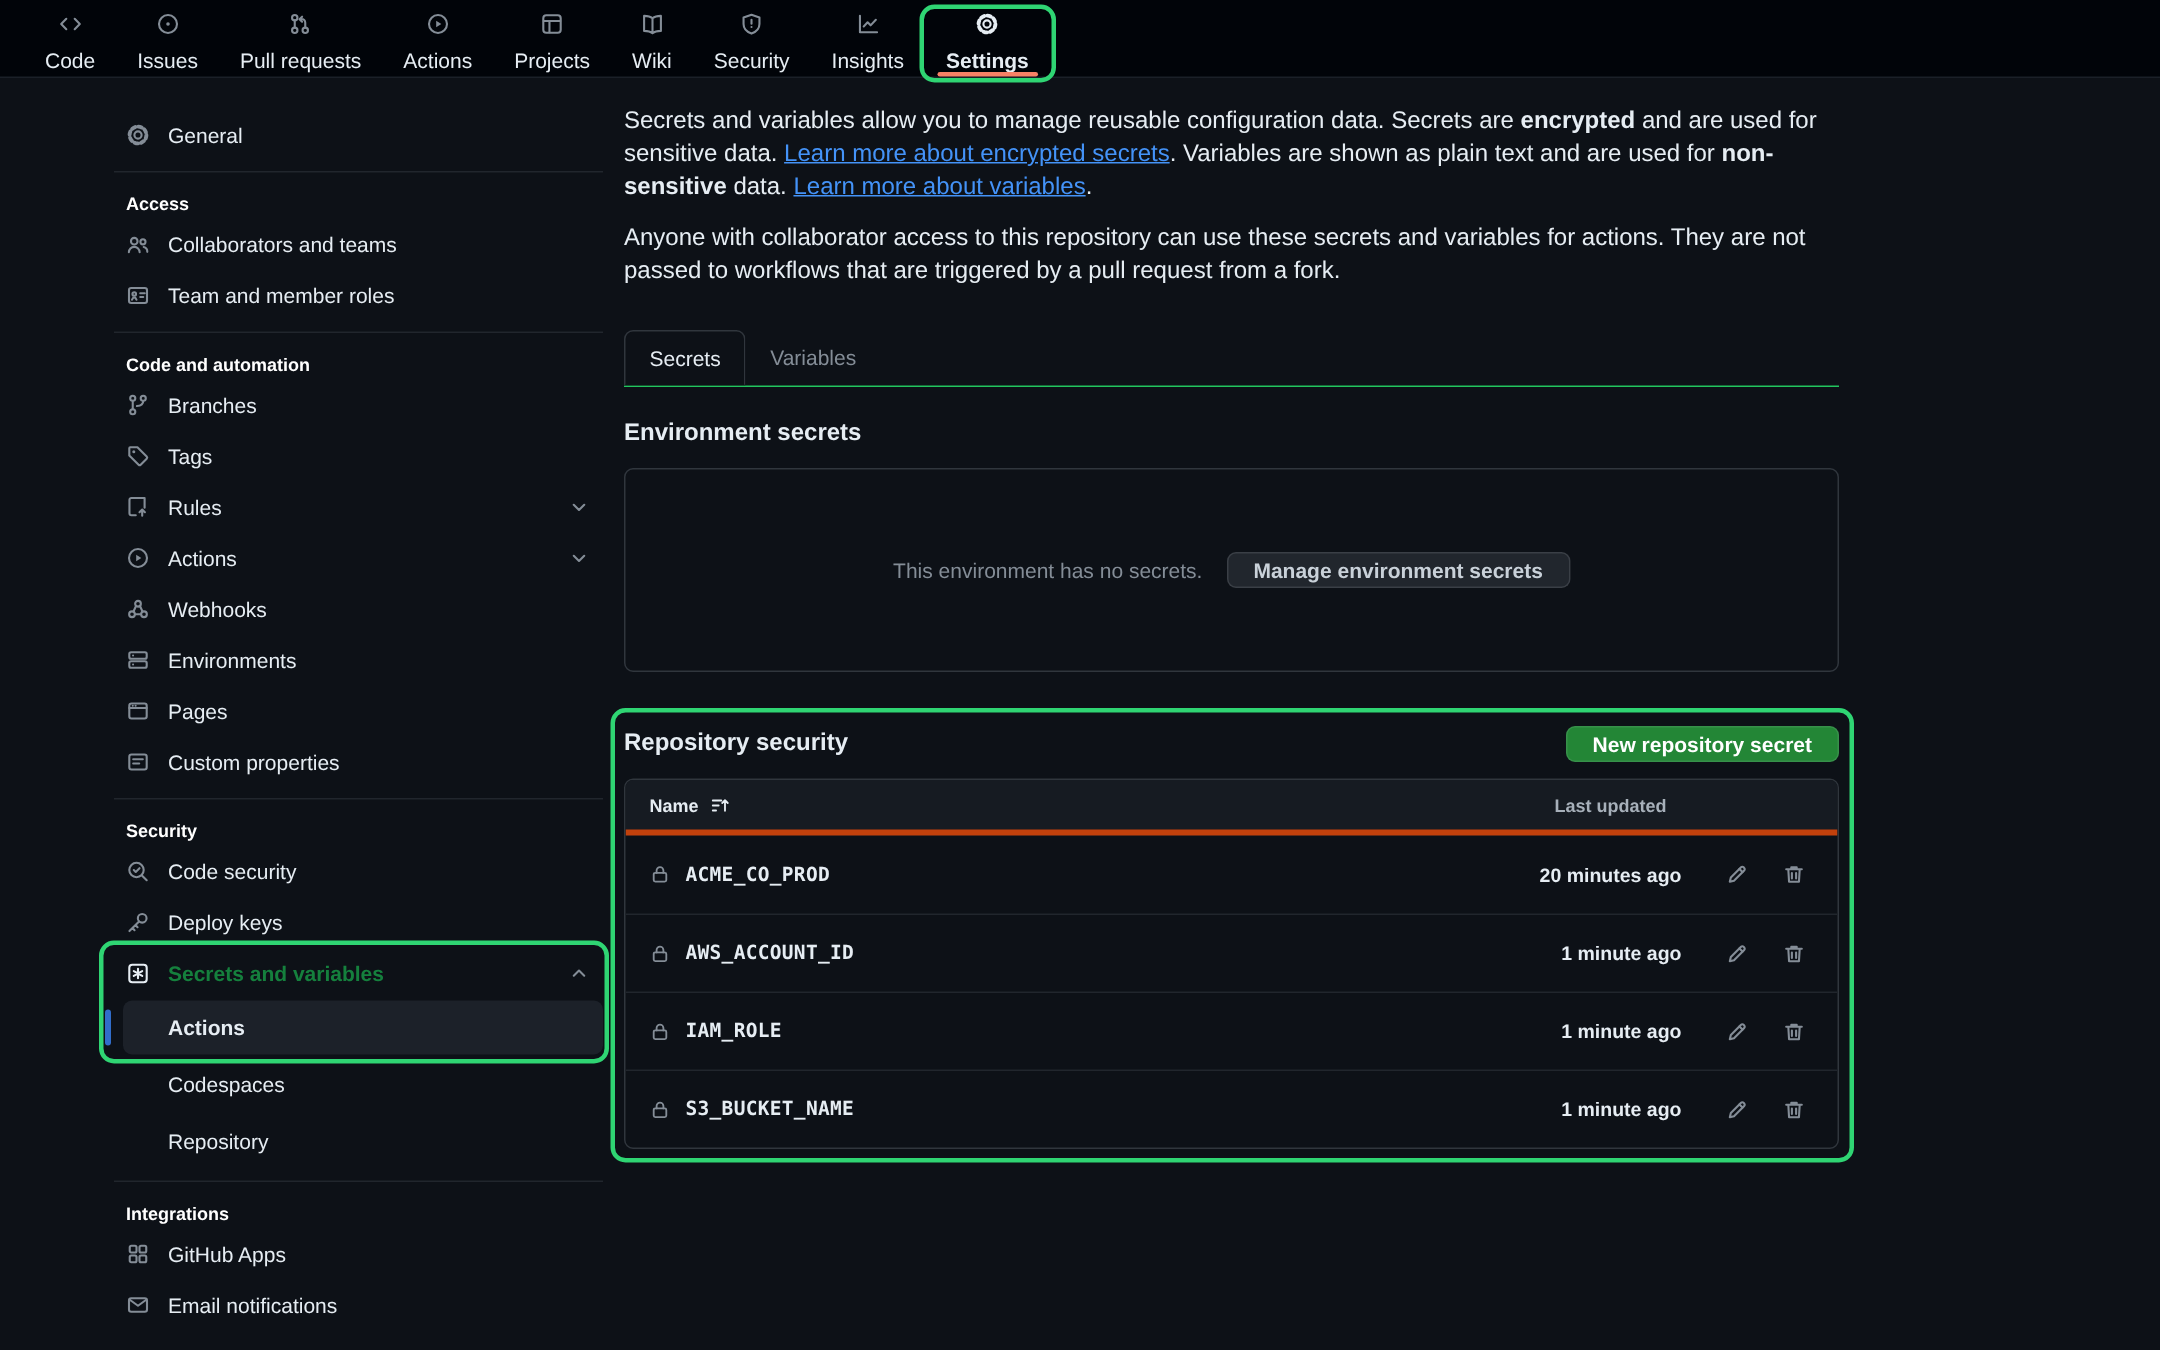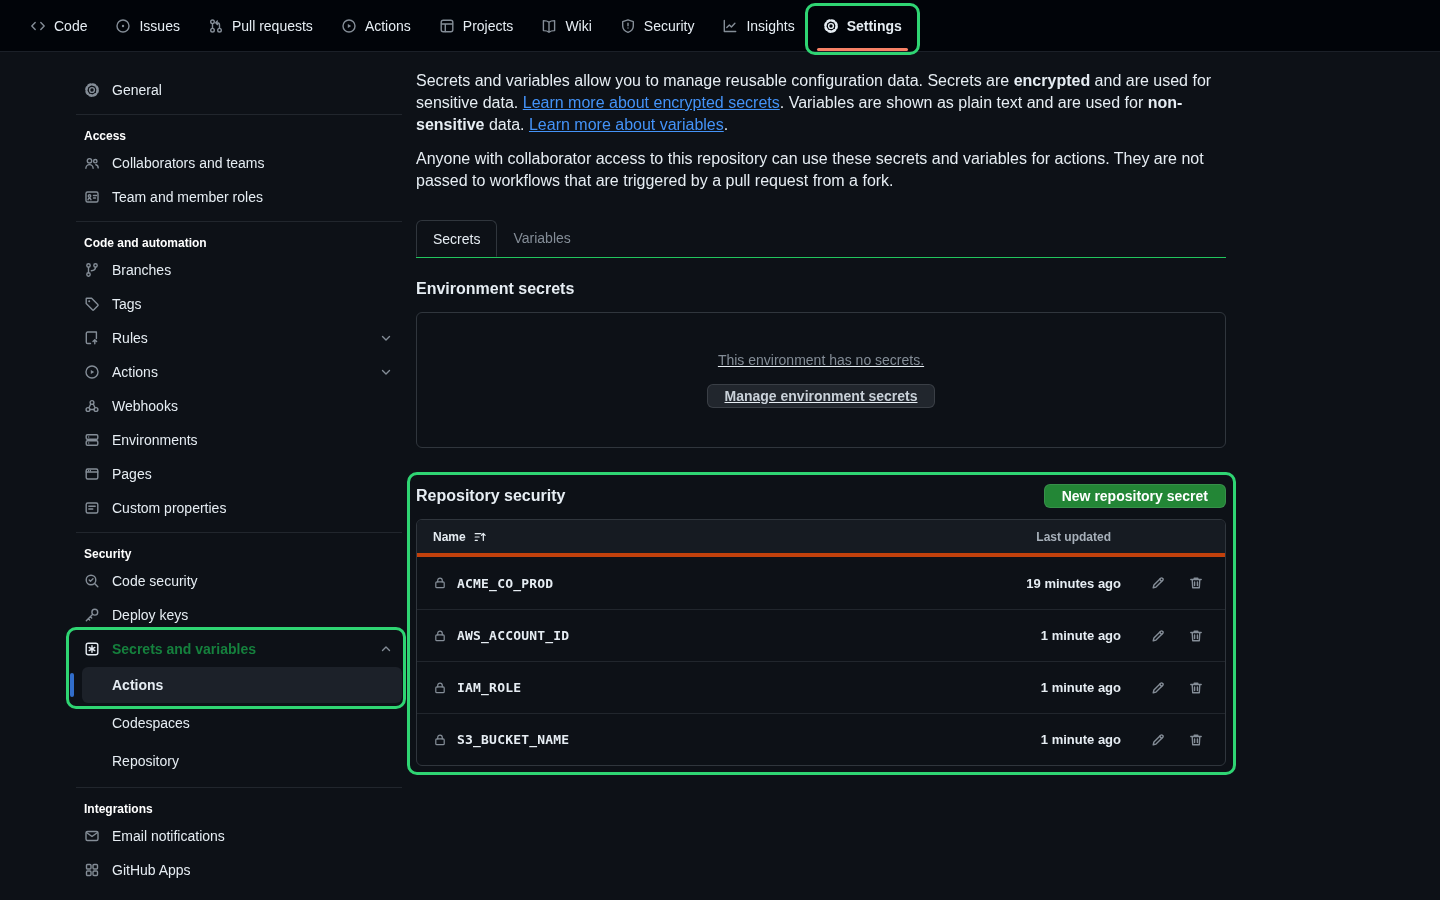--- a/index.html
+++ b/index.html
@@ -7,21 +7,21 @@
   body {
     width:1440px; height:900px; overflow:hidden; position:relative;
     background:#0d1117; color:#e6edf3;
     font-family:"Liberation Sans", sans-serif; font-size:14px;
   }
   .icon16 { width:16px; height:16px; flex:0 0 16px; stroke:#848d97; fill:none; stroke-width:1.4; stroke-linecap:round; stroke-linejoin:round; }
   .icon14 { width:14px; height:14px; flex:0 0 14px; stroke:#848d97; fill:none; stroke-width:1.4; stroke-linecap:round; stroke-linejoin:round; }
 
   
   .topnav { height:52px; background:#010409; border-bottom:1px solid #1b2028; display:flex; align-items:center; padding:0 18px; }
-  .nav-item { position:relative; display:flex; align-items:center; gap:8px; padding:0 12px; height:36px; margin-right:4px; border-radius:6px; color:#e6edf3; cursor:pointer; }
+  .nav-item { position:relative; display:flex; align-items:center; gap:8px; padding:0 12px; height:36px; margin-right:4px; border-radius:6px; color:#e6edf3; cursor:pointer;flex-direction:column; }
   .nav-item.active { font-weight:700; }
   .nav-item.active .icon16 { stroke:#e6edf3; }
   .nav-underline { position:absolute; left:6px; right:6px; bottom:-7px; height:3px; border-radius:3px; background:#f78166; }
   .anno { position:absolute; border:3px solid #2fd573; border-radius:10px; pointer-events:none; z-index:5; }
   .anno-settings { top:-5px; bottom:-11px; left:-6px; right:-6px; }
 
   
   .sidebar { position:absolute; left:76px; top:74px; width:326px; }
   .side-item { display:flex; align-items:center; gap:12px; height:32px; padding:0 8px; margin-bottom:2px; border-radius:6px; color:#e6edf3; cursor:pointer; }
   .side-item .chev { margin-left:auto; }
@@ -40,21 +40,21 @@
   .body-text { font-size:16px; line-height:22px; color:#e6edf3; margin:18px 0 0; }
   .body-text b { font-weight:700; }
   .body-text + .body-text { margin-top:12px; }
   a.link { color:#4493f8; text-decoration:underline; cursor:pointer; }
 
   .tabnav { margin-top:28px; display:flex; border-bottom:1px solid #22c55e; }
   .tab { height:37px; line-height:36px; padding:0 16px; font-size:14px; color:#848d97; cursor:pointer; }
   .tab.active { color:#e6edf3; font-weight:500; background:#0d1117; border:1px solid #30363d; border-bottom:1px solid #0d1117; border-radius:6px 6px 0 0; margin-bottom:-1px; }
 
   .section-h { font-size:16px; font-weight:700; margin-top:22px; color:#e6edf3; }
-  .env-box { margin-top:14px; height:136px; border:1px solid #30363d; border-radius:6px; display:flex; flex-direction:column; align-items:center; justify-content:center; gap:16px;text-decoration:underline; }
+  .env-box { margin-top:14px; height:136px; border:1px solid #30363d; border-radius:6px; display:flex; flex-direction:row; align-items:center; justify-content:center; gap:16px; }
   .env-empty { font-size:14px; color:#848d97; }
   .btn { display:inline-flex; align-items:center; height:24px; padding:0 17px; font-size:14px; font-weight:600; border-radius:6px; cursor:pointer; font-family:"Liberation Sans",sans-serif; }
   .btn-secondary { background:#21262d; border:1px solid rgba(240,246,252,0.12); color:#c9d1d9; }
   .btn-green { background:#238636; border:1px solid rgba(240,246,252,0.1); color:#ffffff; }
 
   .repo-section { position:relative; margin-top:36px; }
   .anno-repo { top:-12px; bottom:-9px; left:-9px; right:-10px; }
   .repo-head { display:flex; align-items:center; justify-content:space-between; }
   .repo-table { margin-top:11px; border:1px solid #30363d; border-radius:6px; overflow:hidden; background:#0d1117; }
   .t-head { display:flex; align-items:center; height:37px; background:#161b22; border-bottom:4px solid #c2410c; font-size:12px; }
@@ -276,33 +276,33 @@
     <span>Codespaces</span>
   </div>
   <div class="side-sub">
     <span>Repository</span>
   </div>
   <div class="side-divider"></div>
 
   <div class="side-section-title">Integrations</div>
   <div class="side-item">
     <svg class="icon16" viewBox="0 0 16 16">
-        <rect x="2" y="3.5" width="12" height="9" rx="1.5"></rect>
-        <path d="m2.5 4.5 5.5 4 5.5-4"></path>
-      </svg>
-    <span class="lbl">Email notifications</span>
-  </div>
-  <div class="side-item">
-    <svg class="icon16" viewBox="0 0 16 16">
         <rect x="2.5" y="2.5" width="4.5" height="4.5" rx="1"></rect>
         <rect x="9" y="2.5" width="4.5" height="4.5" rx="1"></rect>
         <rect x="2.5" y="9" width="4.5" height="4.5" rx="1"></rect>
         <rect x="9" y="9" width="4.5" height="4.5" rx="1"></rect>
       </svg>
     <span class="lbl">GitHub Apps</span>
+  </div>
+  <div class="side-item">
+    <svg class="icon16" viewBox="0 0 16 16">
+        <rect x="2" y="3.5" width="12" height="9" rx="1.5"></rect>
+        <path d="m2.5 4.5 5.5 4 5.5-4"></path>
+      </svg>
+    <span class="lbl">Email notifications</span>
   </div>
 </nav>
 
 <main class="main">
 
   <p class="body-text"><span>Secrets and variables allow you to manage reusable configuration data. Secrets are </span><b>encrypted</b><span> and are used for sensitive data. </span><a class="link">Learn more about encrypted secrets</a><span>. Variables are shown as plain text and are used for </span><b>non-sensitive</b><span> data. </span><a class="link">Learn more about variables</a><span>.</span></p>
 
   <p class="body-text">Anyone with collaborator access to this repository can use these secrets and variables for actions. They are not passed to workflows that are triggered by a pull request from a fork.</p>
 
   <div class="tabnav">
@@ -333,21 +333,21 @@
         </div>
         <div class="th-updated">Last updated</div>
       </div>
 
       <div class="t-row">
         <svg class="icon14 row-lock" viewBox="0 0 16 16">
             <rect x="3.2" y="6.8" width="9.6" height="6.6" rx="1.2"></rect>
             <path d="M5.4 6.8V5a2.6 2.6 0 0 1 5.2 0v1.8"></path>
           </svg>
         <span class="row-name">ACME_CO_PROD</span>
-        <span class="row-updated">19 minutes ago</span>
+        <span class="row-updated">20 minutes ago</span>
         <div class="row-acts">
           <button class="icon-btn">
               <svg class="icon16" viewBox="0 0 16 16">
                 <path d="M3.2 12.8l.7-2.8 6.8-6.8a1.2 1.2 0 0 1 1.7 0l.4.4a1.2 1.2 0 0 1 0 1.7L6 12.1l-2.8.7z"></path>
                 <path d="M9.6 4.3l2.1 2.1"></path>
               </svg>
             </button>
           <button class="icon-btn">
               <svg class="icon16" viewBox="0 0 16 16">
                 <path d="M2.8 4.5h10.4M6.2 4.5V3.2h3.6v1.3M4.2 4.5l.5 8.3h6.6l.5-8.3M6.6 7v3.6M9.4 7v3.6"></path>

